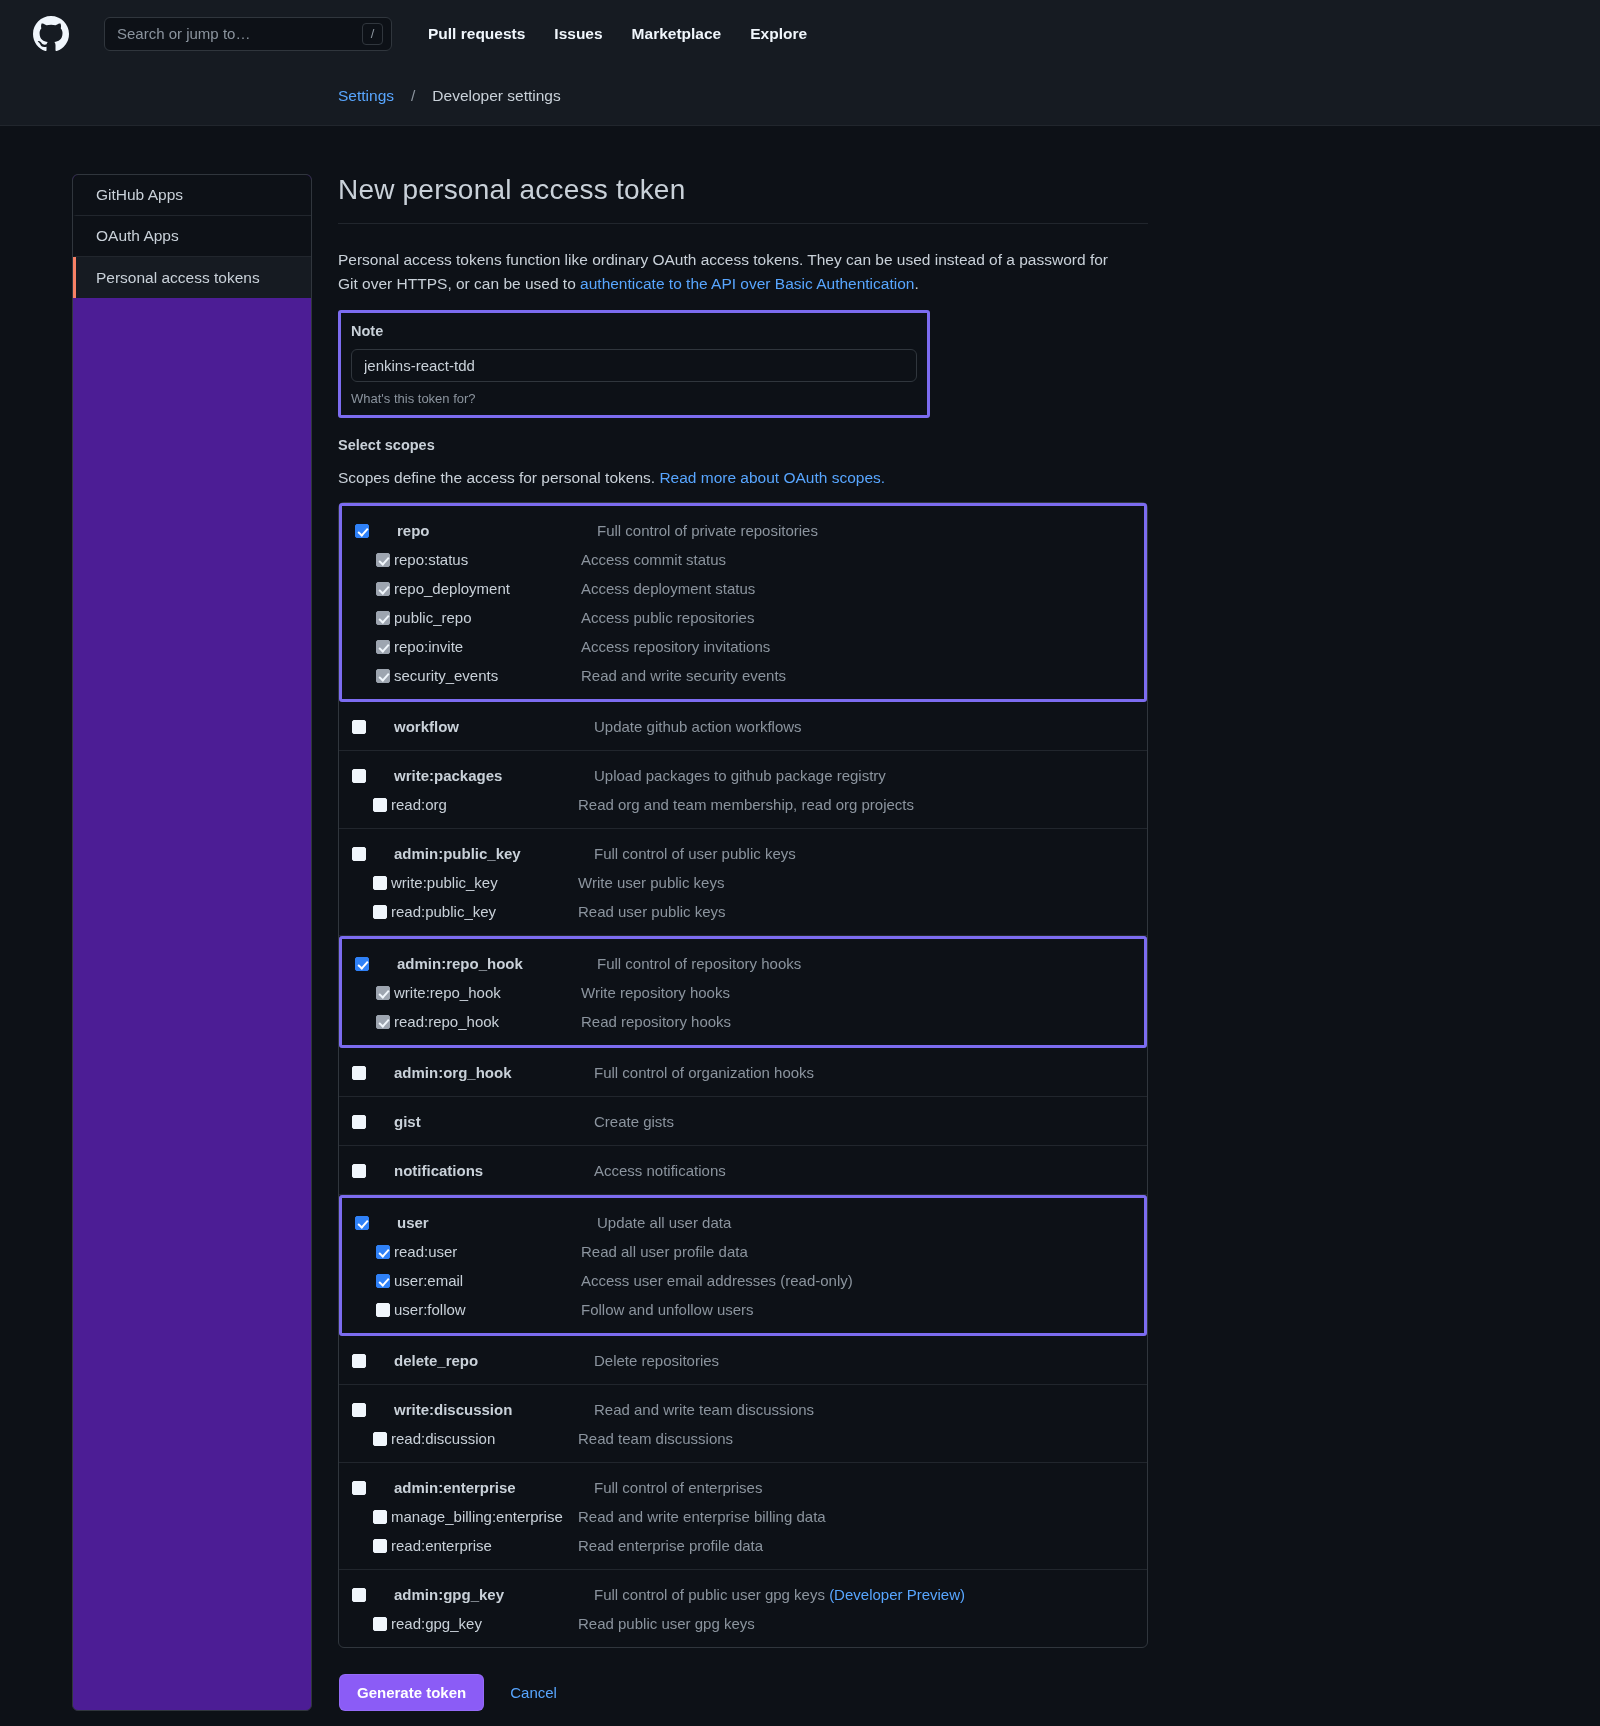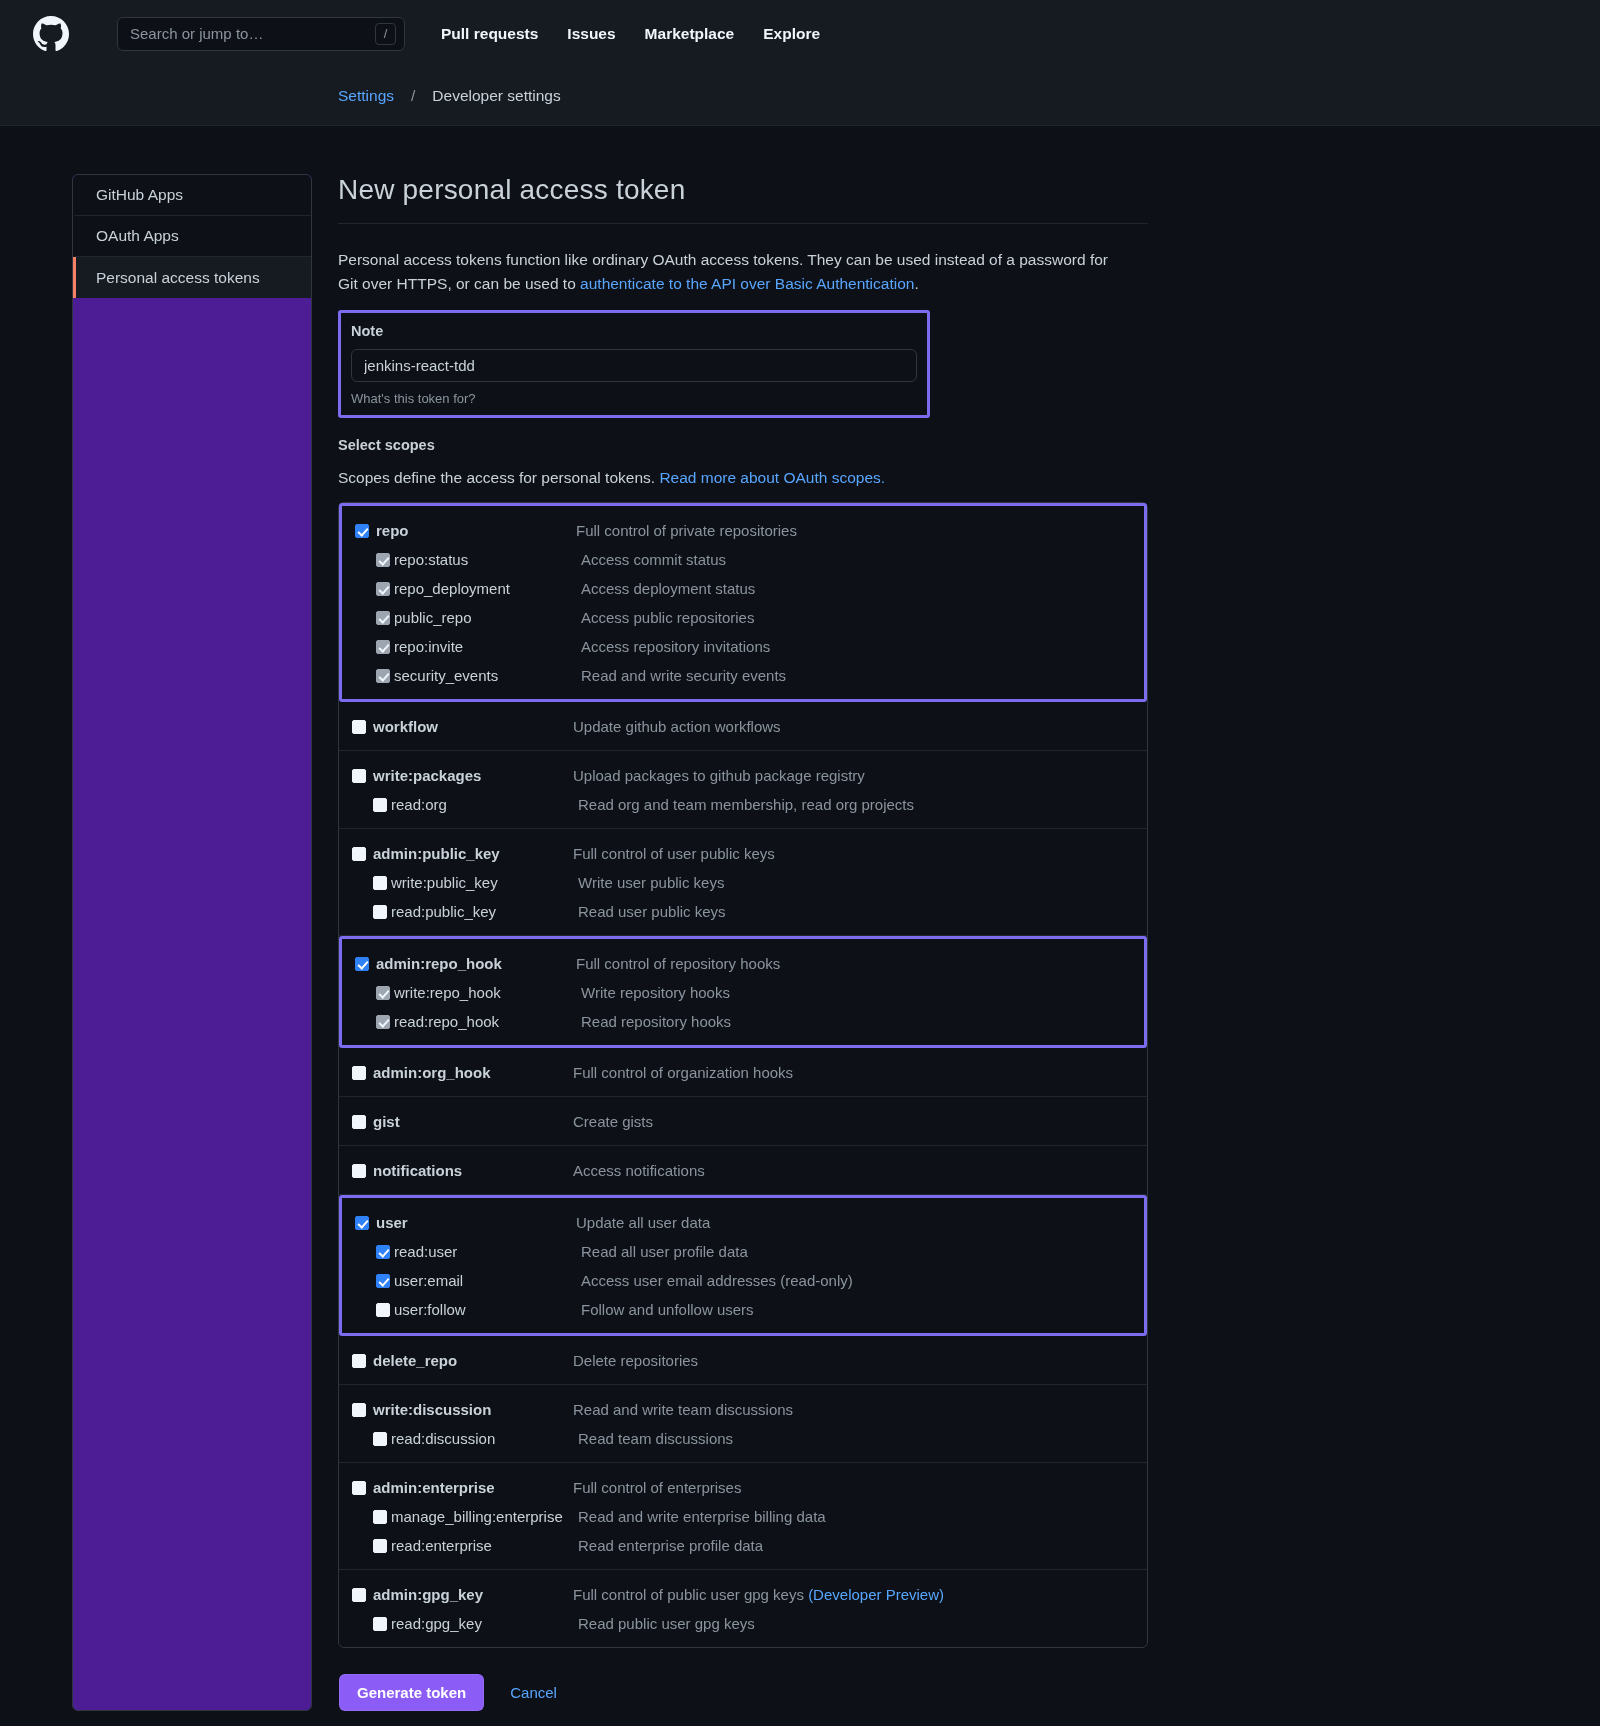--- a/index.html
+++ b/index.html
@@ -18,21 +18,21 @@
     background: #161b22;
     display: flex;
     align-items: center;
     padding: 0 0 0 33px;
     gap: 0;
   }
   .gh-logo { width: 36px; height: 36px; flex: none; display: block; }
   .gh-logo svg { width: 36px; height: 36px; display: block; fill: #f0f6fc; }
 
   .search-box {
-    margin-left: 48px;
+    margin-left: 35px;
     width: 288px;
     height: 34px;
     background: #0d1117;
     border: 1px solid #30363d;
     border-radius: 6px;
     display: flex;
     align-items: center;
     padding: 0 8px 0 12px;
   }
   .search-ph { font-size: 15px; color: #8b949e; flex: 1; line-height: 1; }
@@ -164,21 +164,21 @@
     position: absolute;
     left: 4px; top: 1px;
     width: 4px; height: 8px;
     border: solid #ffffff;
     border-width: 0 2px 2px 0;
     transform: rotate(42deg);
   }
   .cb.disabled-checked::after { border-color: #f0f6fc; }
 
   .scope-name {
-    margin-left: 7px;
+    margin-left: 28px;
     font-size: 15px;
     color: #c9d1d9;
     width: 200px;
     flex: none;
     white-space: nowrap;
   }
   .scope-row.parent .scope-name { font-weight: bold; }
   .scope-row.child .scope-name { margin-left: 4px; width: 187px; }
   .scope-desc { font-size: 15px; color: #8b949e; white-space: nowrap; }
   .scope-desc a { color: #58a6ff; text-decoration: none; }

